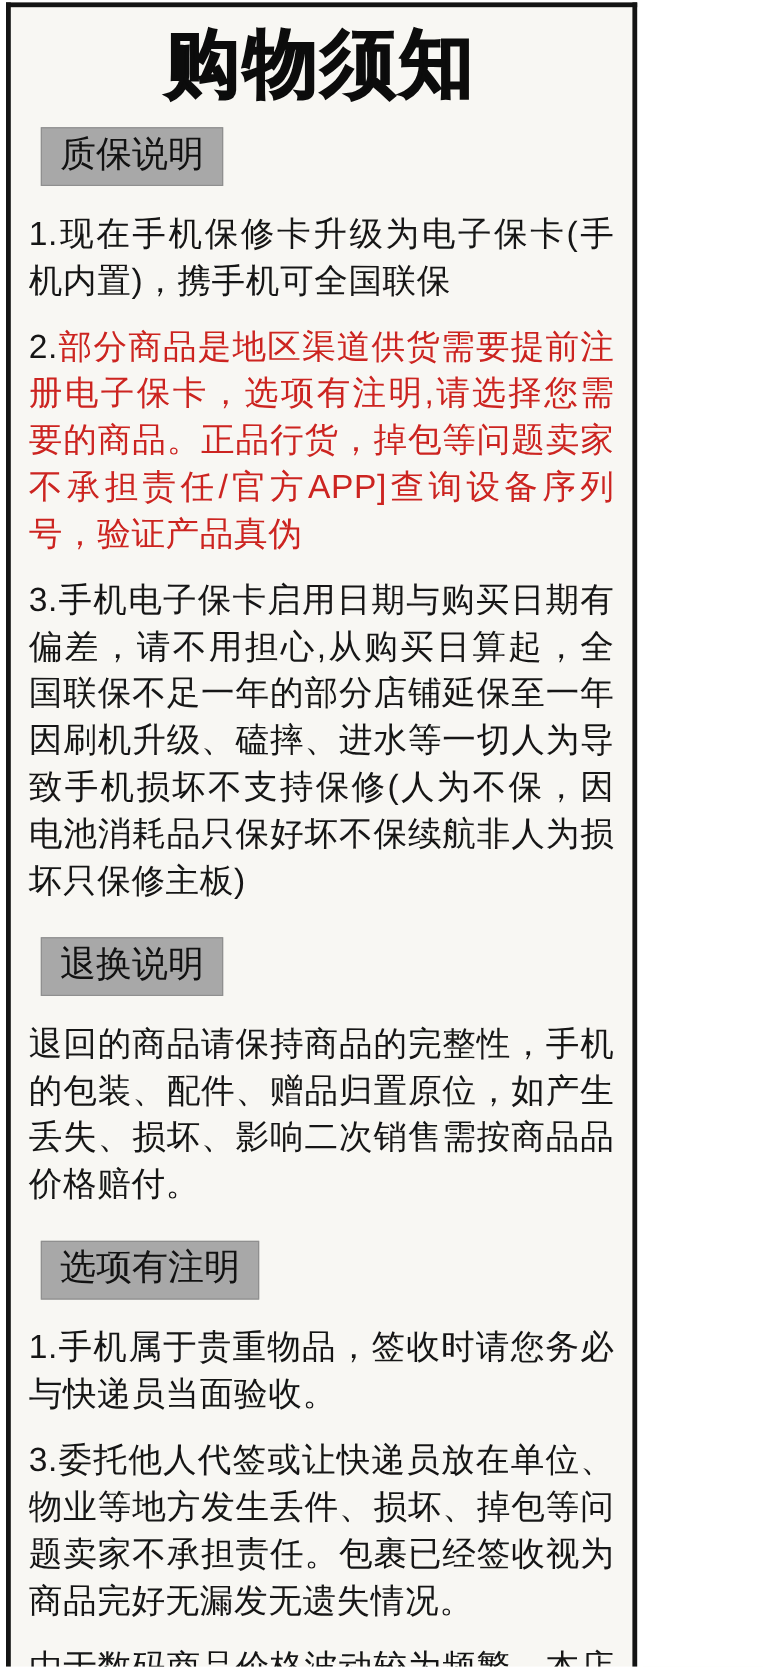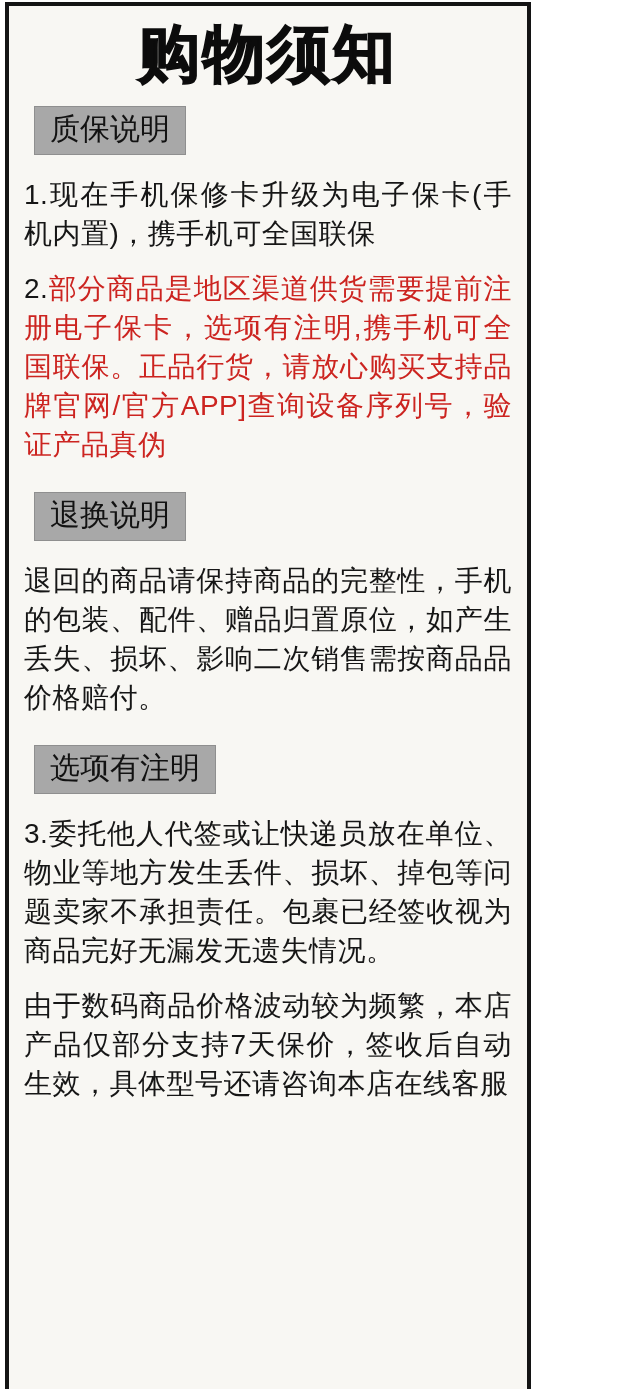--- a/index.html
+++ b/index.html
@@ -73,34 +73,36 @@
 <body>
 
 <div class="page">
   <div class="frame">
     <h1 class="title">购物须知</h1>
     <div id="sections">
   <section class="section">
     <span class="badge">质保说明</span>
     <div class="paras">
             <p class="para"><span>1.现在手机保修卡升级为电子保卡(手机内置)，携手机可全国联保</span></p>
-            <p class="para"><span>2.</span><span class="red">部分商品是地区渠道供货需要提前注册电子保卡，选项有注明,携手机可全国联保。正品行货，请放心购买支持品牌官网/官方APP]查询设备序列号，验证产品真伪</span></p>
+            <p class="para"><span>2.</span><span class="red">部分商品是地区渠道供货需要提前注册电子保卡，选项有注明,请选择您需要的商品。正品行货，掉包等问题卖家不承担责任/官方APP]查询设备序列号，验证产品真伪</span></p>
+            <p class="para"><span>3.手机电子保卡启用日期与购买日期有偏差，请不用担心,从购买日算起，全国联保不足一年的部分店铺延保至一年因刷机升级、磕摔、进水等一切人为导致手机损坏不支持保修(人为不保，因电池消耗品只保好坏不保续航非人为损坏只保修主板)</span></p>
           </div>
   </section>
 
   <section class="section">
     <span class="badge">退换说明</span>
     <div class="paras">
             <p class="para"><span>退回的商品请保持商品的完整性，手机的包装、配件、赠品归置原位，如产生丢失、损坏、影响二次销售需按商品品价格赔付。</span></p>
           </div>
   </section>
 
   <section class="section">
     <span class="badge">选项有注明</span>
     <div class="paras">
+            <p class="para"><span>1.手机属于贵重物品，签收时请您务必与快递员当面验收。</span></p>
             <p class="para"><span>3.委托他人代签或让快递员放在单位、物业等地方发生丢件、损坏、掉包等问题卖家不承担责任。包裹已经签收视为商品完好无漏发无遗失情况。</span></p>
           </div>
   </section>
 
   <section class="section">
     <div class="paras">
             <p class="para"><span>由于数码商品价格波动较为频繁，本店产品仅部分支持7天保价，签收后自动生效，具体型号还请咨询本店在线客服</span></p>
           </div>
   </section>
 

